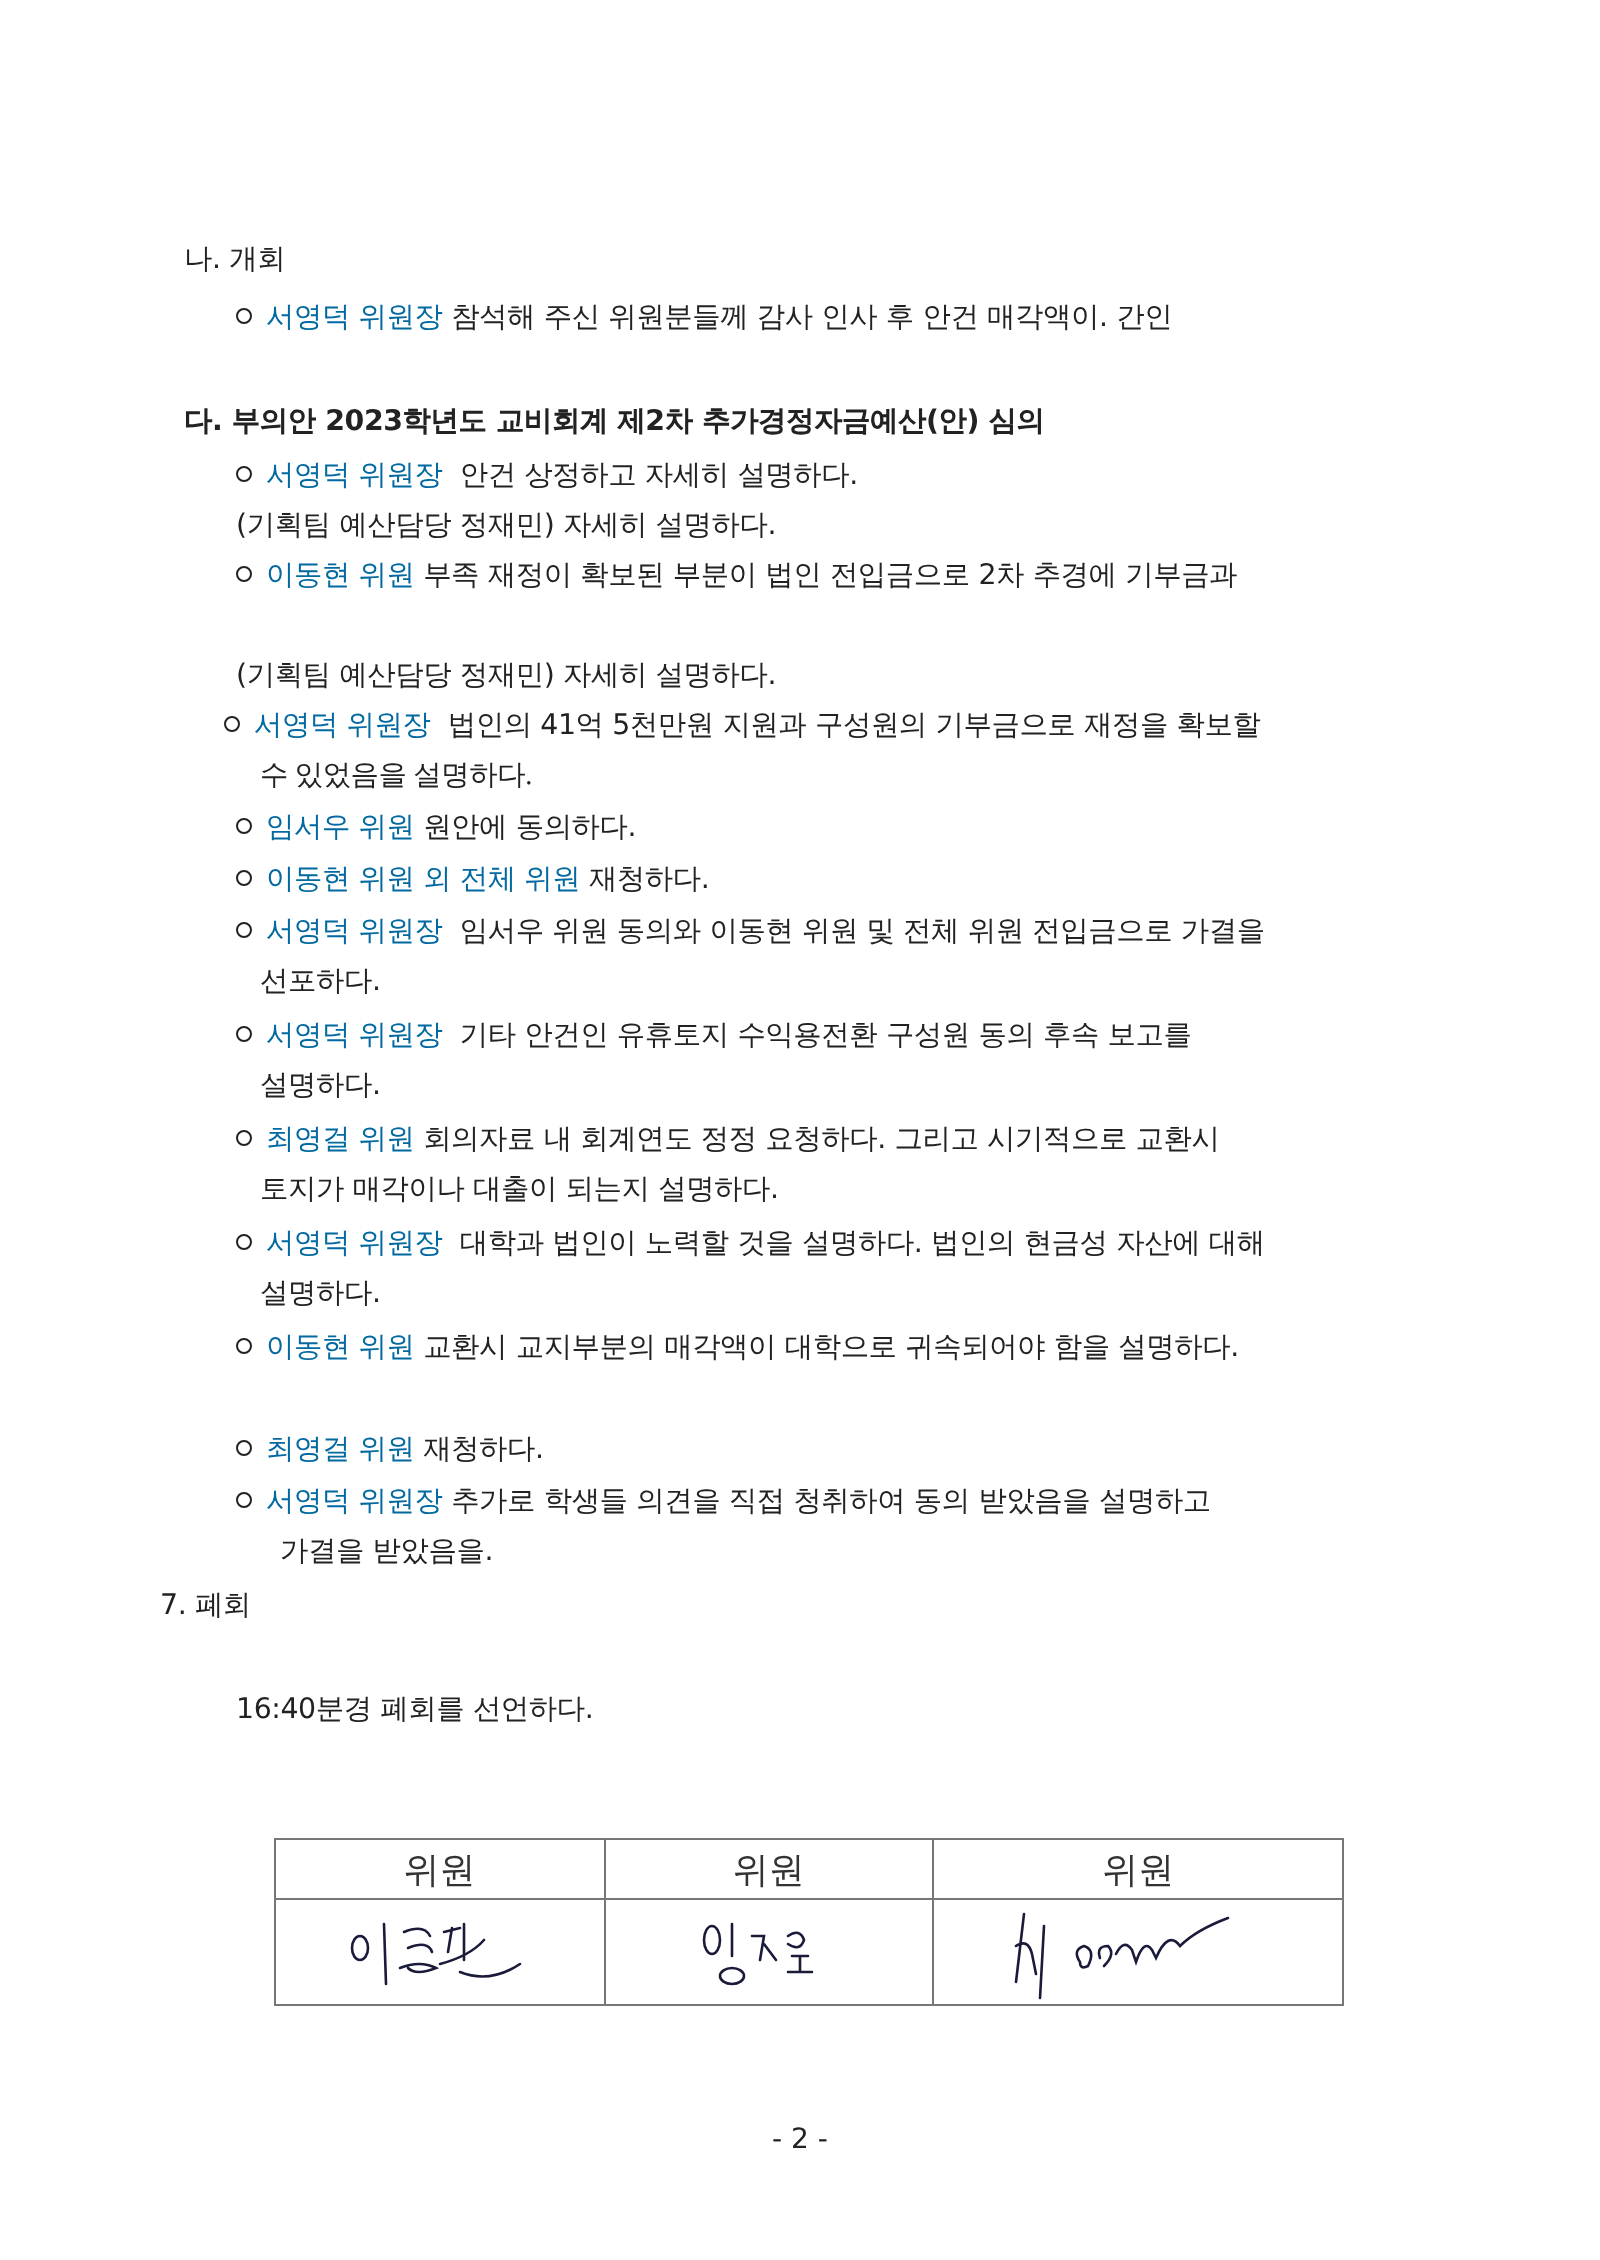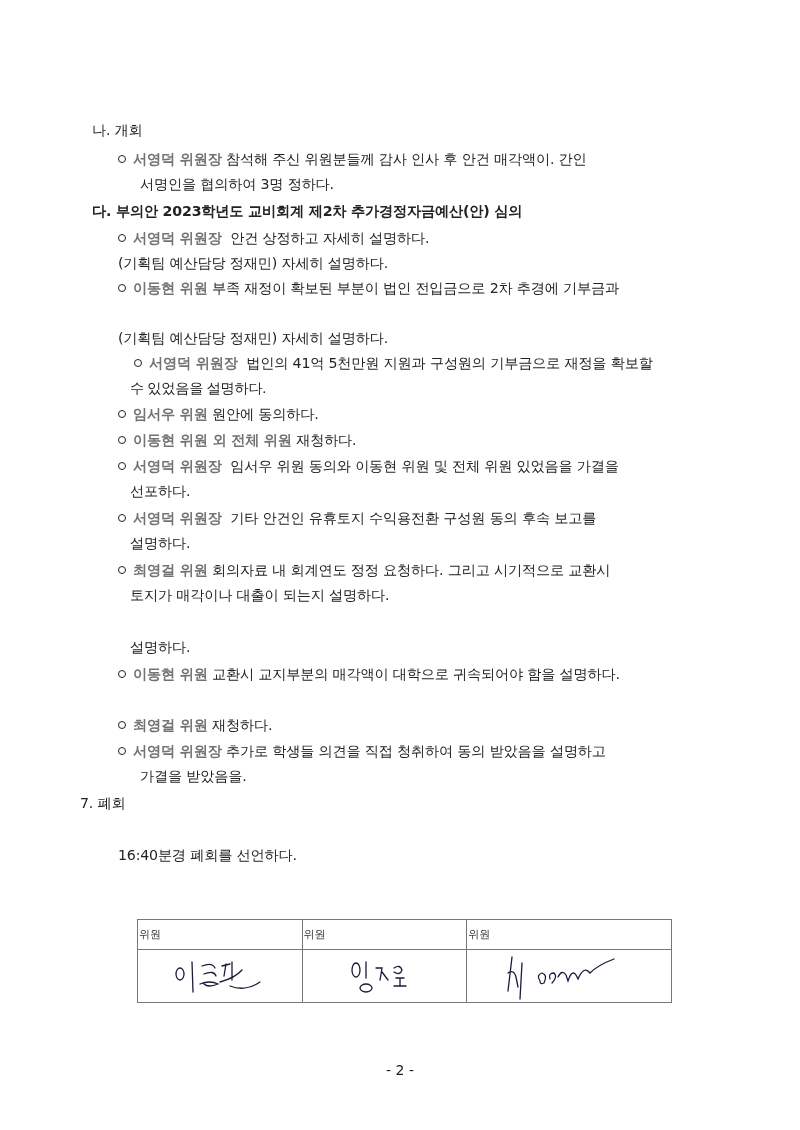--- a/index.html
+++ b/index.html
@@ -3,84 +3,86 @@
 <meta charset="utf-8">
 <style>
   html, body { margin: 0; padding: 0; background: #ffffff; }
   body {
     width: 800px; height: 1130px; position: relative; overflow: hidden;
     font-family: "DejaVu Sans", "Liberation Sans", sans-serif;
     color: #222; font-size: 14.2px;
   }
   .page { position: absolute; left: 0; top: 0; width: 657px; height: 1130px; }
   .line { position: absolute; white-space: nowrap; line-height: 20px; letter-spacing: -0.2px; }
-  .bold { font-weight: bold; color: #737373; }
+  .bold { font-weight: normal; color: #0369a1; }
   .bullet { display: inline-block; width: 8px; height: 8px; border: 1.6px solid #222; border-radius: 50%; margin-right: 7px; vertical-align: 1px; box-sizing: border-box; }
   .heading-bold { font-weight: bold; }
   table.sig { position: absolute; left: 137px; top: 919px; width: 535px; border-collapse: collapse; }
-  table.sig td { border: 1px solid #777; text-align: left; font-size: 11px; color: #333; margin-top: 33px; }
+  table.sig td { border: 1px solid #777; text-align: center; font-size: 18px; color: #333; margin-top: 33px; }
   table.sig tr.head td { height: 27px; }
   table.sig tr.body td { height: 46px; }
   .sig-svg { display: block; margin: 0 auto; }
   .pageno { position: absolute; left: 0; width: 800px; text-align: center; top: 1062px; font-size: 14px; }
 </style>
 </head>
 <body>
 
 <div class="page">
 
   <div class="line" style="left:92px; top:120px;">나. 개회</div>
 
   <div class="line" style="left:118px; top:149px;">
     <span class="bullet"></span><span class="bold">서영덕 위원장</span> <span>참석해 주신 위원분들께 감사 인사 후 안건 매각액이. 간인</span>
   </div>
-  <div class="line" style="left:140px; top:174px;">서명인을 협의하여 3명 정하다.</div>
 
   <div class="line heading-bold" style="left:92px; top:201px;">다. 부의안 2023학년도 교비회계 제2차 추가경정자금예산(안) 심의</div>
 
   <div class="line" style="left:118px; top:228px;">
     <span class="bullet"></span><span class="bold">서영덕 위원장</span>&nbsp; <span>안건 상정하고 자세히 설명하다.</span>
   </div>
 
   <div class="line" style="left:118px; top:253px;">(기획팀 예산담당 정재민) 자세히 설명하다.</div>
 
   <div class="line" style="left:118px; top:278px;">
     <span class="bullet"></span><span class="bold">이동현 위원</span> <span>부족 재정이 확보된 부분이 법인 전입금으로 2차 추경에 기부금과</span>
   </div>
 
   <div class="line" style="left:118px; top:328px;">(기획팀 예산담당 정재민) 자세히 설명하다.</div>
 
-  <div class="line" style="left:134px; top:353px;">
+  <div class="line" style="left:112px; top:353px;">
     <span class="bullet"></span><span class="bold">서영덕 위원장</span>&nbsp; <span>법인의 41억 5천만원 지원과 구성원의 기부금으로 재정을 확보할</span>
   </div>
   <div class="line" style="left:130px; top:378px;font-family:Liberation Serif, serif;">수 있었음을 설명하다.</div>
 
   <div class="line" style="left:118px; top:404px;">
     <span class="bullet"></span><span class="bold">임서우 위원</span> <span>원안에 동의하다.</span>
   </div>
 
   <div class="line" style="left:118px; top:430px;">
     <span class="bullet"></span><span class="bold">이동현 위원 외 전체 위원</span> <span>재청하다.</span>
   </div>
 
   <div class="line" style="left:118px; top:456px;">
-    <span class="bullet"></span><span class="bold">서영덕 위원장</span>&nbsp; <span>임서우 위원 동의와 이동현 위원 및 전체 위원 있었음을 가결을</span>
+    <span class="bullet"></span><span class="bold">서영덕 위원장</span>&nbsp; <span>임서우 위원 동의와 이동현 위원 및 전체 위원 전입금으로 가결을</span>
   </div>
   <div class="line" style="left:130px; top:481px;">선포하다.</div>
 
   <div class="line" style="left:118px; top:508px;">
     <span class="bullet"></span><span class="bold">서영덕 위원장</span>&nbsp; <span>기타 안건인 유휴토지 수익용전환 구성원 동의 후속 보고를</span>
   </div>
   <div class="line" style="left:130px; top:533px;">설명하다.</div>
 
   <div class="line" style="left:118px; top:560px;">
     <span class="bullet"></span><span class="bold">최영걸 위원</span> <span>회의자료 내 회계연도 정정 요청하다. 그리고 시기적으로 교환시</span>
   </div>
   <div class="line" style="left:130px; top:585px;">토지가 매각이나 대출이 되는지 설명하다.</div>
 
+  <div class="line" style="left:118px; top:612px;">
+    <span class="bullet"></span><span class="bold">서영덕 위원장</span>&nbsp; <span>대학과 법인이 노력할 것을 설명하다. 법인의 현금성 자산에 대해</span>
+  </div>
   <div class="line" style="left:130px; top:637px;">설명하다.</div>
 
   <div class="line" style="left:118px; top:664px;">
     <span class="bullet"></span><span class="bold">이동현 위원</span> <span>교환시 교지부분의 매각액이 대학으로 귀속되어야 함을 설명하다.</span>
   </div>
 
   <div class="line" style="left:118px; top:715px;">
     <span class="bullet"></span><span class="bold">최영걸 위원</span> <span>재청하다.</span>
   </div>
 

